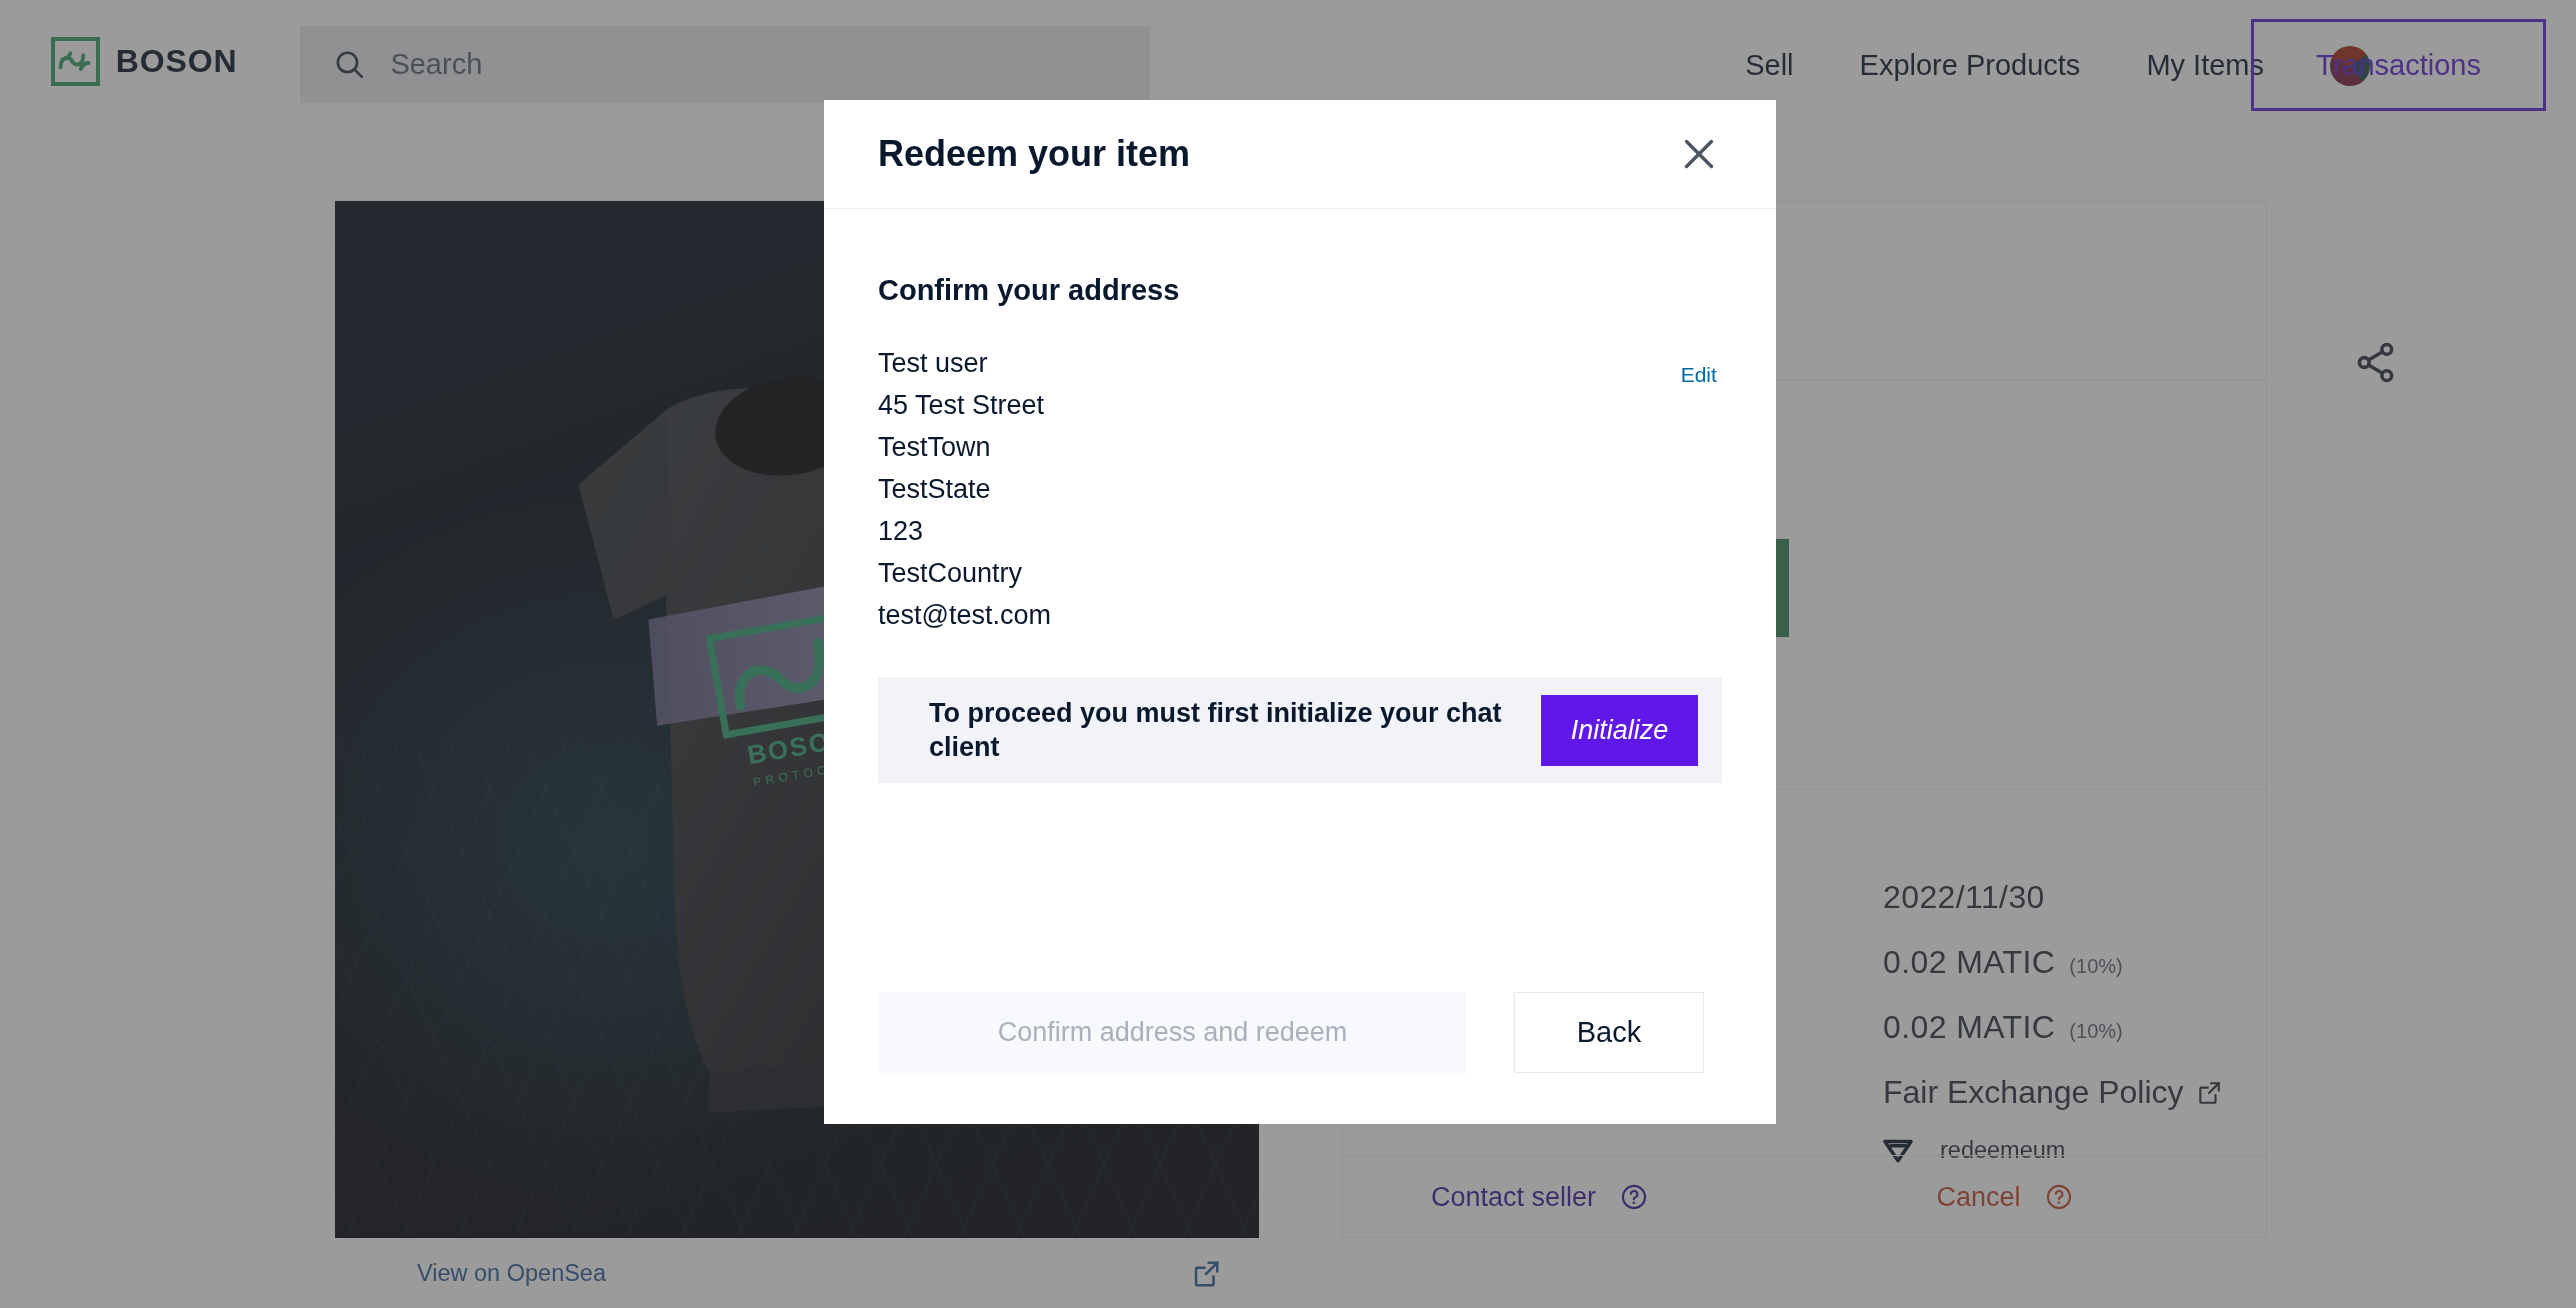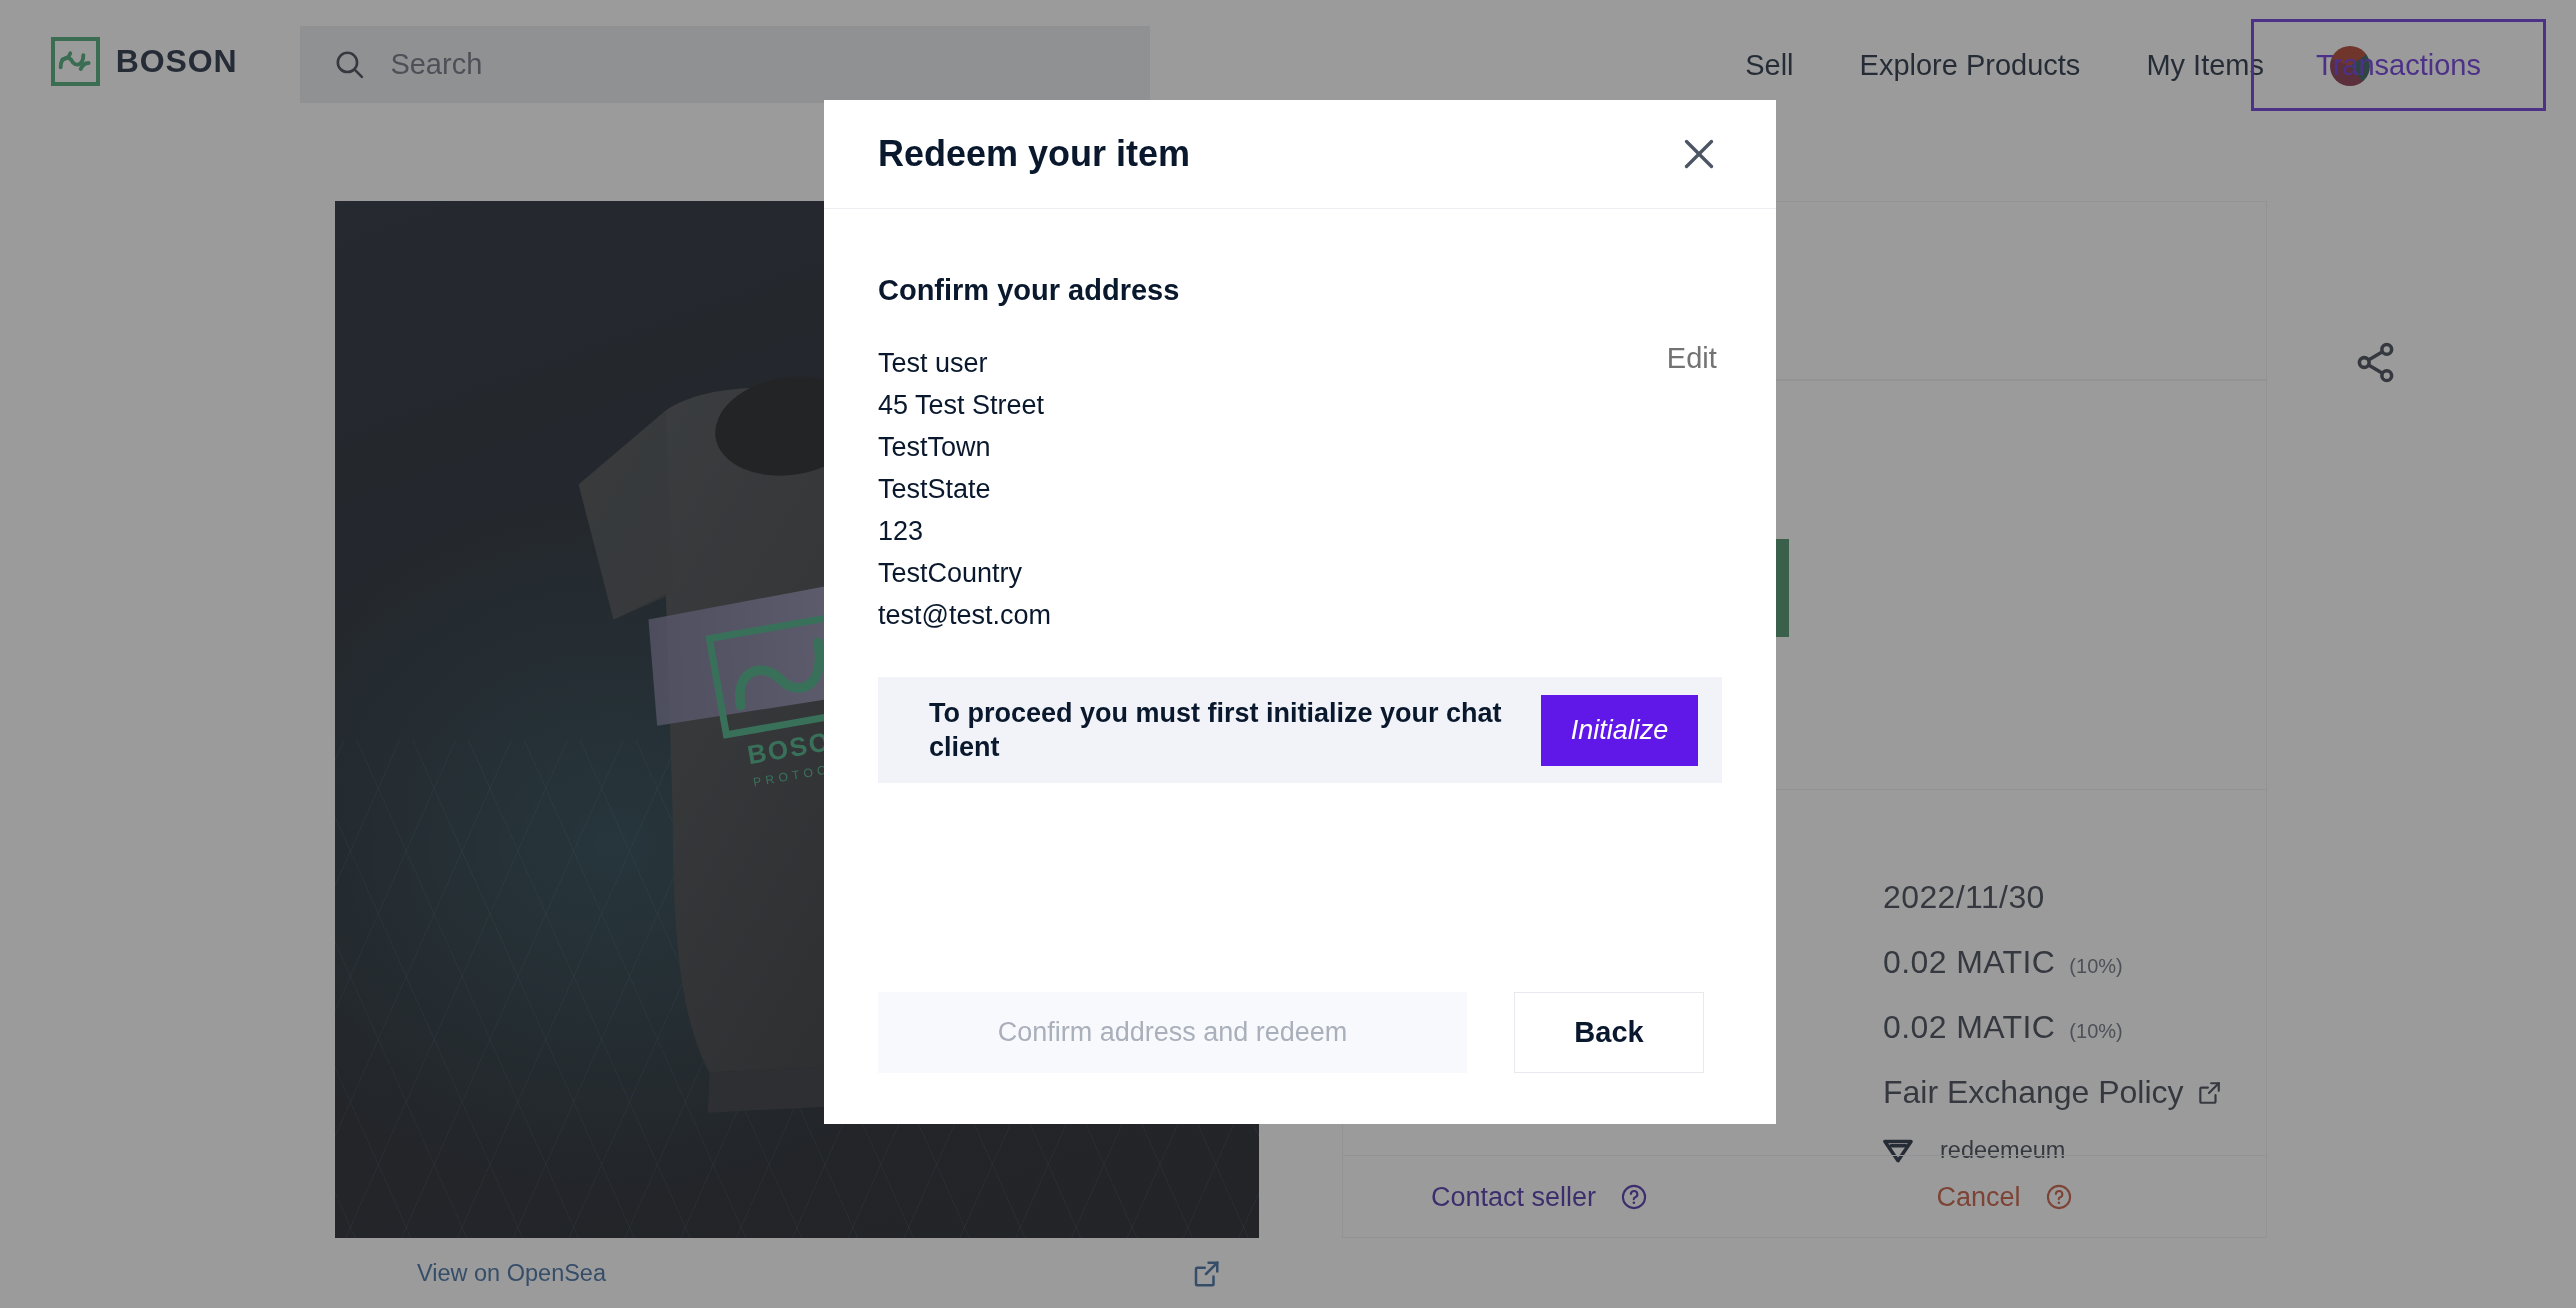--- a/index.html
+++ b/index.html
@@ -174,21 +174,21 @@
   .close-btn {
     width: 47px; height: 47px; display:flex; align-items:center; justify-content:center;
     cursor: pointer;
   }
   .modal-body { flex: 1; padding: 65px 54px 0 54px; position: relative; }
   .section-title { font-size: 29px; font-weight: 700; color: #09182c; margin-bottom: 35px; }
 
   .address-block { display: flex; justify-content: space-between; align-items: flex-start; }
   .address-lines { }
   .address-line { font-size: 27px; color: #09182c; line-height: 42px; }
-  .edit-link { font-size: 29px; color: #737373; cursor: pointer; margin-right: 5.2px; }
+  .edit-link { font-size: 21px; color: #0369a1; cursor: pointer; margin-top: 21px; margin-right: 5.2px; }
 
   .notice {
     margin-top: 41px;
     background: #f1f3f9;
     height: 106px;
     display: flex; align-items: center; justify-content: space-between;
     padding: 0 24.4px 0 51px;
   }
   .notice-text { font-size: 27px; font-weight: 700; color: #09182c; line-height: 34px; }
   .init-btn {
@@ -202,21 +202,21 @@
     display: flex; justify-content: space-between; align-items: center;
   }
   .confirm-btn {
     width: 589px; height: 81px; background: #f8f9fc; border: none;
     font-size: 27px; color: #a9afbb;
     display: flex; align-items: center; justify-content: center;
     cursor: not-allowed;
   }
   .back-btn {
     width: 190px; height: 81px; background: #ffffff; border: 0.9px solid #e7e9ef;
-    font-size: 29px; font-weight: 700; color: #09182c;
+    font-size: 29px; font-weight: 400; color: #09182c;
     display: flex; align-items: center; justify-content: center;
     cursor: pointer;
   }
 </style>
 </head>
 <body>
 
 <div id="page">
 
   <div class="header">

